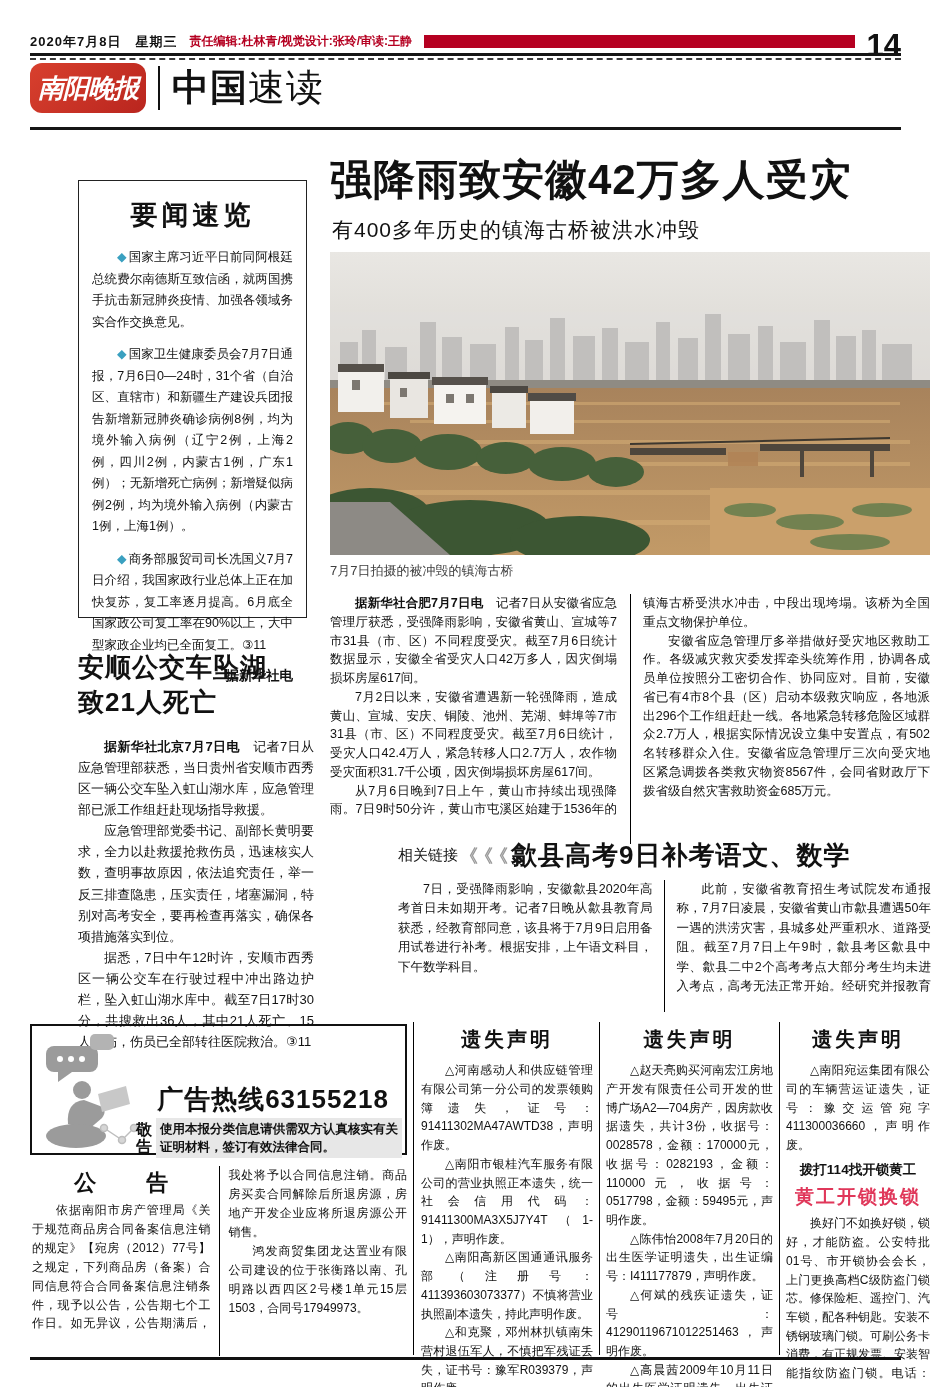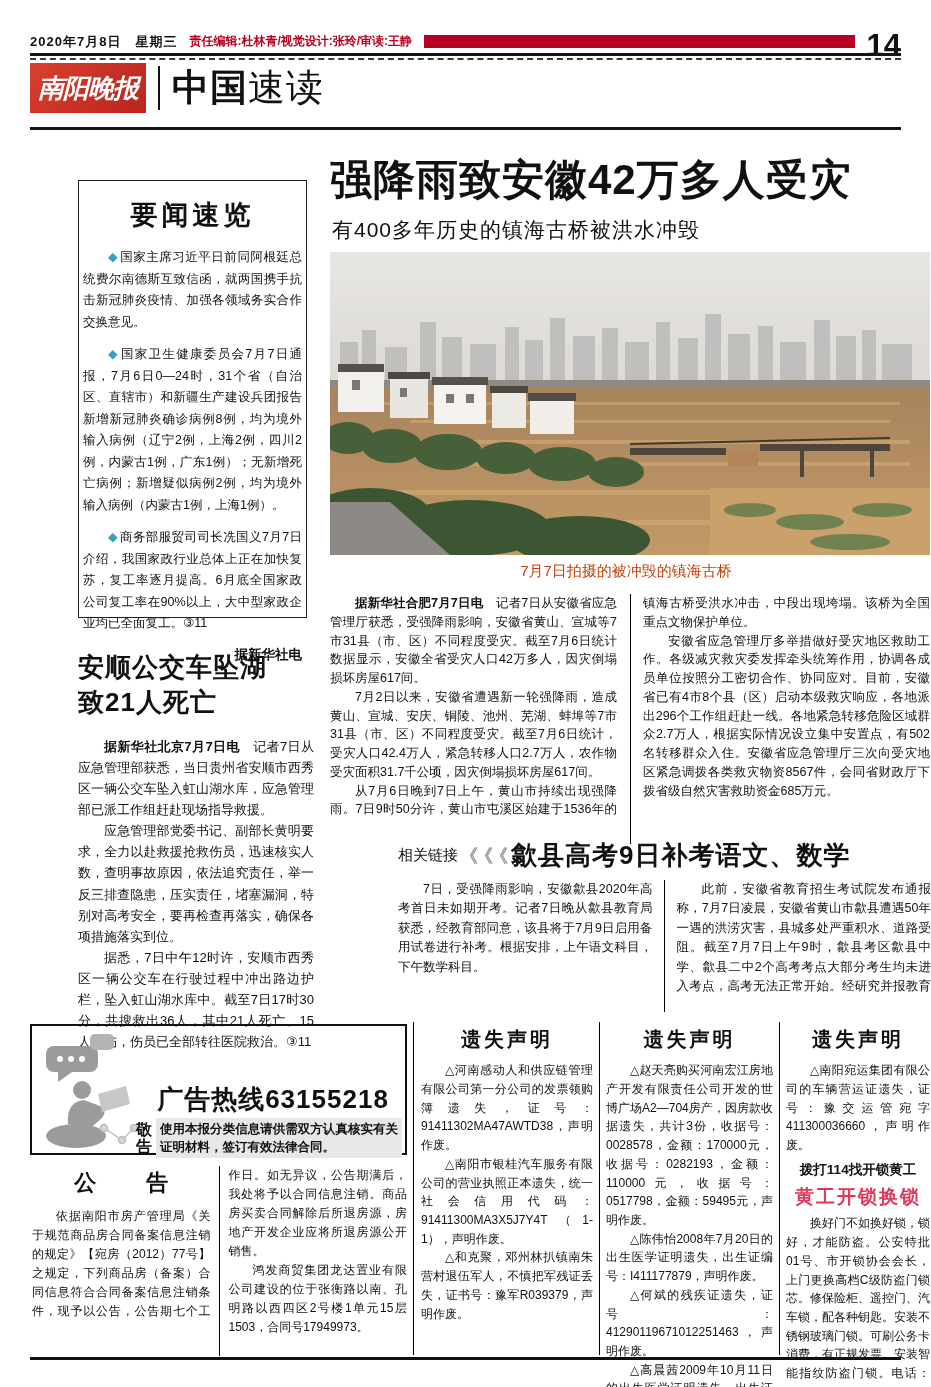--- a/index.html
+++ b/index.html
@@ -11,45 +11,45 @@
   .topbar { position:absolute; left:30px; top:28px; width:871px; display:flex; align-items:center; gap:12px; }
   .topbar .date { font-size:13px; font-weight:bold; letter-spacing:1px; white-space:nowrap; }
   .topbar .editors { font-size:12px; font-weight:bold; color:#b50021; white-space:nowrap; }
   .topbar .redbar { flex:1; height:13px; background:#b50021; }
   .topbar .pagenum { font-size:31px; font-weight:bold; line-height:0.9; transform:translateY(4px); }
   .rule-solid { position:absolute; left:30px; width:871px; border-top:3px solid #151515; }
   .rule-dashed { position:absolute; left:30px; width:871px; border-top:2px dashed #3a3a3a; }
   .masthead { position:absolute; left:30px; top:62px; height:52px; display:flex; align-items:center; }
   .logo-box { width:116px; height:50px; background:linear-gradient(135deg,#d8402e,#b9251e); color:#fff;
               display:flex; align-items:center; justify-content:center; font-size:26px; font-weight:bold;
-              font-style:italic; letter-spacing:-1px; border-radius:0; }
+              font-style:italic; letter-spacing:-1px; border-radius:12px; }
   .mast-divider { width:2px; height:44px; background:#111; margin:0 12px; }
   .section-title { font-size:37px; letter-spacing:1px; white-space:nowrap; }
   .section-title .b { font-weight:900; }
   .section-title .l { font-weight:400; }
 
   
-  .brief-box { position:absolute; left:78px; top:180px; width:229px; height:438px; border:1px solid #222; padding:16px 4px 10px; }
+  .brief-box { position:absolute; left:78px; top:180px; width:229px; height:438px; border:1px solid #222; padding:16px 13px 10px; }
   .brief-title { text-align:center; font-size:27px; font-weight:900; letter-spacing:4px; margin-bottom:14px; }
   .brief-box p { font-size:12.5px; line-height:1.72; text-align:justify; text-indent:2em; margin-bottom:11px; }
   .diamond { color:#3aa0c0; margin-right:2px; }
   .brief-source { text-align:right; font-size:13.5px; font-weight:bold; margin-top:2px; }
 
   
   .bus { position:absolute; left:78px; top:650px; width:236px; }
   .bus h2 { font-size:26px; font-weight:900; line-height:1.35; letter-spacing:1px; }
   .bus .body { margin-top:16px; }
   .bus .body p { font-size:13px; line-height:1.62; text-align:justify; text-indent:2em; }
   .bold-dateline { font-weight:bold; }
 
   
   .main-headline { position:absolute; left:330px; top:152px; width:601px; font-size:42px; font-weight:900; letter-spacing:1px; white-space:nowrap; }
   .main-subhead { position:absolute; left:332px; top:216px; width:600px; font-size:21px; font-weight:500; letter-spacing:1px; }
   .photo { position:absolute; left:330px; top:252px; width:600px; height:303px; overflow:hidden; background:#cbbfae; }
-  .photo-caption { position:absolute; left:330px; top:562px; width:592px; text-align:center; font-size:15px; color:#c2410c; }
+  .photo-caption { position:absolute; left:330px; top:562px; width:592px; text-align:left; font-size:13px; color:#404040; }
   .main-text { position:absolute; left:330px; top:594px; width:600px; height:250px; overflow:hidden;
                column-count:2; column-gap:26px; column-rule:1px solid #000;
                font-size:12.5px; line-height:1.5; text-align:justify; }
   .main-text p { text-indent:2em; }
 
   
   .related-header { position:absolute; left:398px; top:838px; width:533px; display:flex; align-items:center; }
   .related-label { font-size:15px; white-space:nowrap; }
   .related-chevrons { font-size:18px; font-weight:bold; color:#9a9a9a; margin:0 6px 0 2px; letter-spacing:-3px; white-space:nowrap; }
   .related-headline { font-size:26px; font-weight:900; letter-spacing:1px; white-space:nowrap; }
@@ -68,21 +68,21 @@
                       letter-spacing:10px; color:#c30d23; white-space:nowrap; }
   .classified-hotline { position:absolute; left:112px; top:56px; width:258px; text-align:center; font-size:26px; font-weight:900;
                         letter-spacing:1px; white-space:nowrap; }
   .classified-notice { position:absolute; left:104px; top:92px; width:266px; display:flex; align-items:stretch; }
   .notice-label { display:flex; flex-direction:column; justify-content:center; font-size:16px; font-weight:900; line-height:1.1; margin-right:4px; }
   .notice-text { background:#e7e7e7; font-size:12.5px; font-weight:bold; line-height:1.45; padding:2px 4px; text-align:justify; }
 
   .announcement { position:absolute; left:32px; top:1166px; width:375px; height:190px; overflow:hidden;
                   column-count:2; column-gap:18px; column-rule:1px solid #000;
                   font-size:12px; line-height:1.58; text-align:justify; }
-  .announcement h3 { text-align:center; font-size:22px; font-weight:900; letter-spacing:14px; margin-bottom:6px; text-indent:14px; }
+  .announcement h3 { text-align:center; font-size:22px; font-weight:900; letter-spacing:14px; text-indent:14px; }
   .announcement p { text-indent:2em; }
 
   .loss { position:absolute; top:1024px; font-size:12px; line-height:1.56; text-align:justify; }
   .loss h4 { text-align:center; font-size:20px; font-weight:700; letter-spacing:3px; margin-bottom:6px; }
   .loss p { text-indent:2em; }
   .loss1 { left:421px; width:172px; }
   .loss2 { left:606px; width:167px; }
   .loss3 { left:786px; width:144px; }
   .lock-call { text-align:center; font-weight:bold; font-size:13.5px; text-indent:0 !important; margin-top:4px; }
   .lock-headline { text-align:center; text-indent:0 !important; font-size:19px; font-weight:900; color:#e0375a; letter-spacing:2px; margin:2px 0 3px; }
@@ -297,20 +297,21 @@
     <h3>公　告</h3>
     <p>依据南阳市房产管理局《关于规范商品房合同备案信息注销的规定》【宛房（2012）77号】之规定，下列商品房（备案）合同信息符合合同备案信息注销条件，现予以公告，公告期七个工作日。如无异议，公告期满后，我处将予以合同信息注销。商品房买卖合同解除后所退房源，房地产开发企业应将所退房源公开销售。</p>
     <p>鸿发商贸集团龙达置业有限公司建设的位于张衡路以南、孔明路以西四区2号楼1单元15层1503，合同号17949973。</p>
 
   </div>
 
   <div class="loss loss1">
     <h4>遗失声明</h4>
     <p>△河南感动人和供应链管理有限公司第一分公司的发票领购簿遗失，证号：91411302MA47AWTD38，声明作废。</p>
     <p>△南阳市银桂汽车服务有限公司的营业执照正本遗失，统一社会信用代码：91411300MA3X5J7Y4T（1-1），声明作废。</p>
+    <p>△南阳高新区国通通讯服务部（注册号：411393603073377）不慎将营业执照副本遗失，持此声明作废。</p>
     <p>△和克聚，邓州林扒镇南朱营村退伍军人，不慎把军残证丢失，证书号：豫军R039379，声明作废。</p>
   </div>
 
   <div class="loss loss2">
     <h4>遗失声明</h4>
     <p>△赵天亮购买河南宏江房地产开发有限责任公司开发的世博广场A2—704房产，因房款收据遗失，共计3份，收据号：0028578，金额：170000元，收据号：0282193，金额：110000元，收据号：0517798，金额：59495元，声明作废。</p>
     <p>△陈伟怡2008年7月20日的出生医学证明遗失，出生证编号：I411177879，声明作废。</p>
     <p>△何斌的残疾证遗失，证号：41290119671012251463，声明作废。</p>
     <p>△高晨茜2009年10月11日的出生医学证明遗失，出生证编号：J410180993，声明作废。</p>
   </div>

